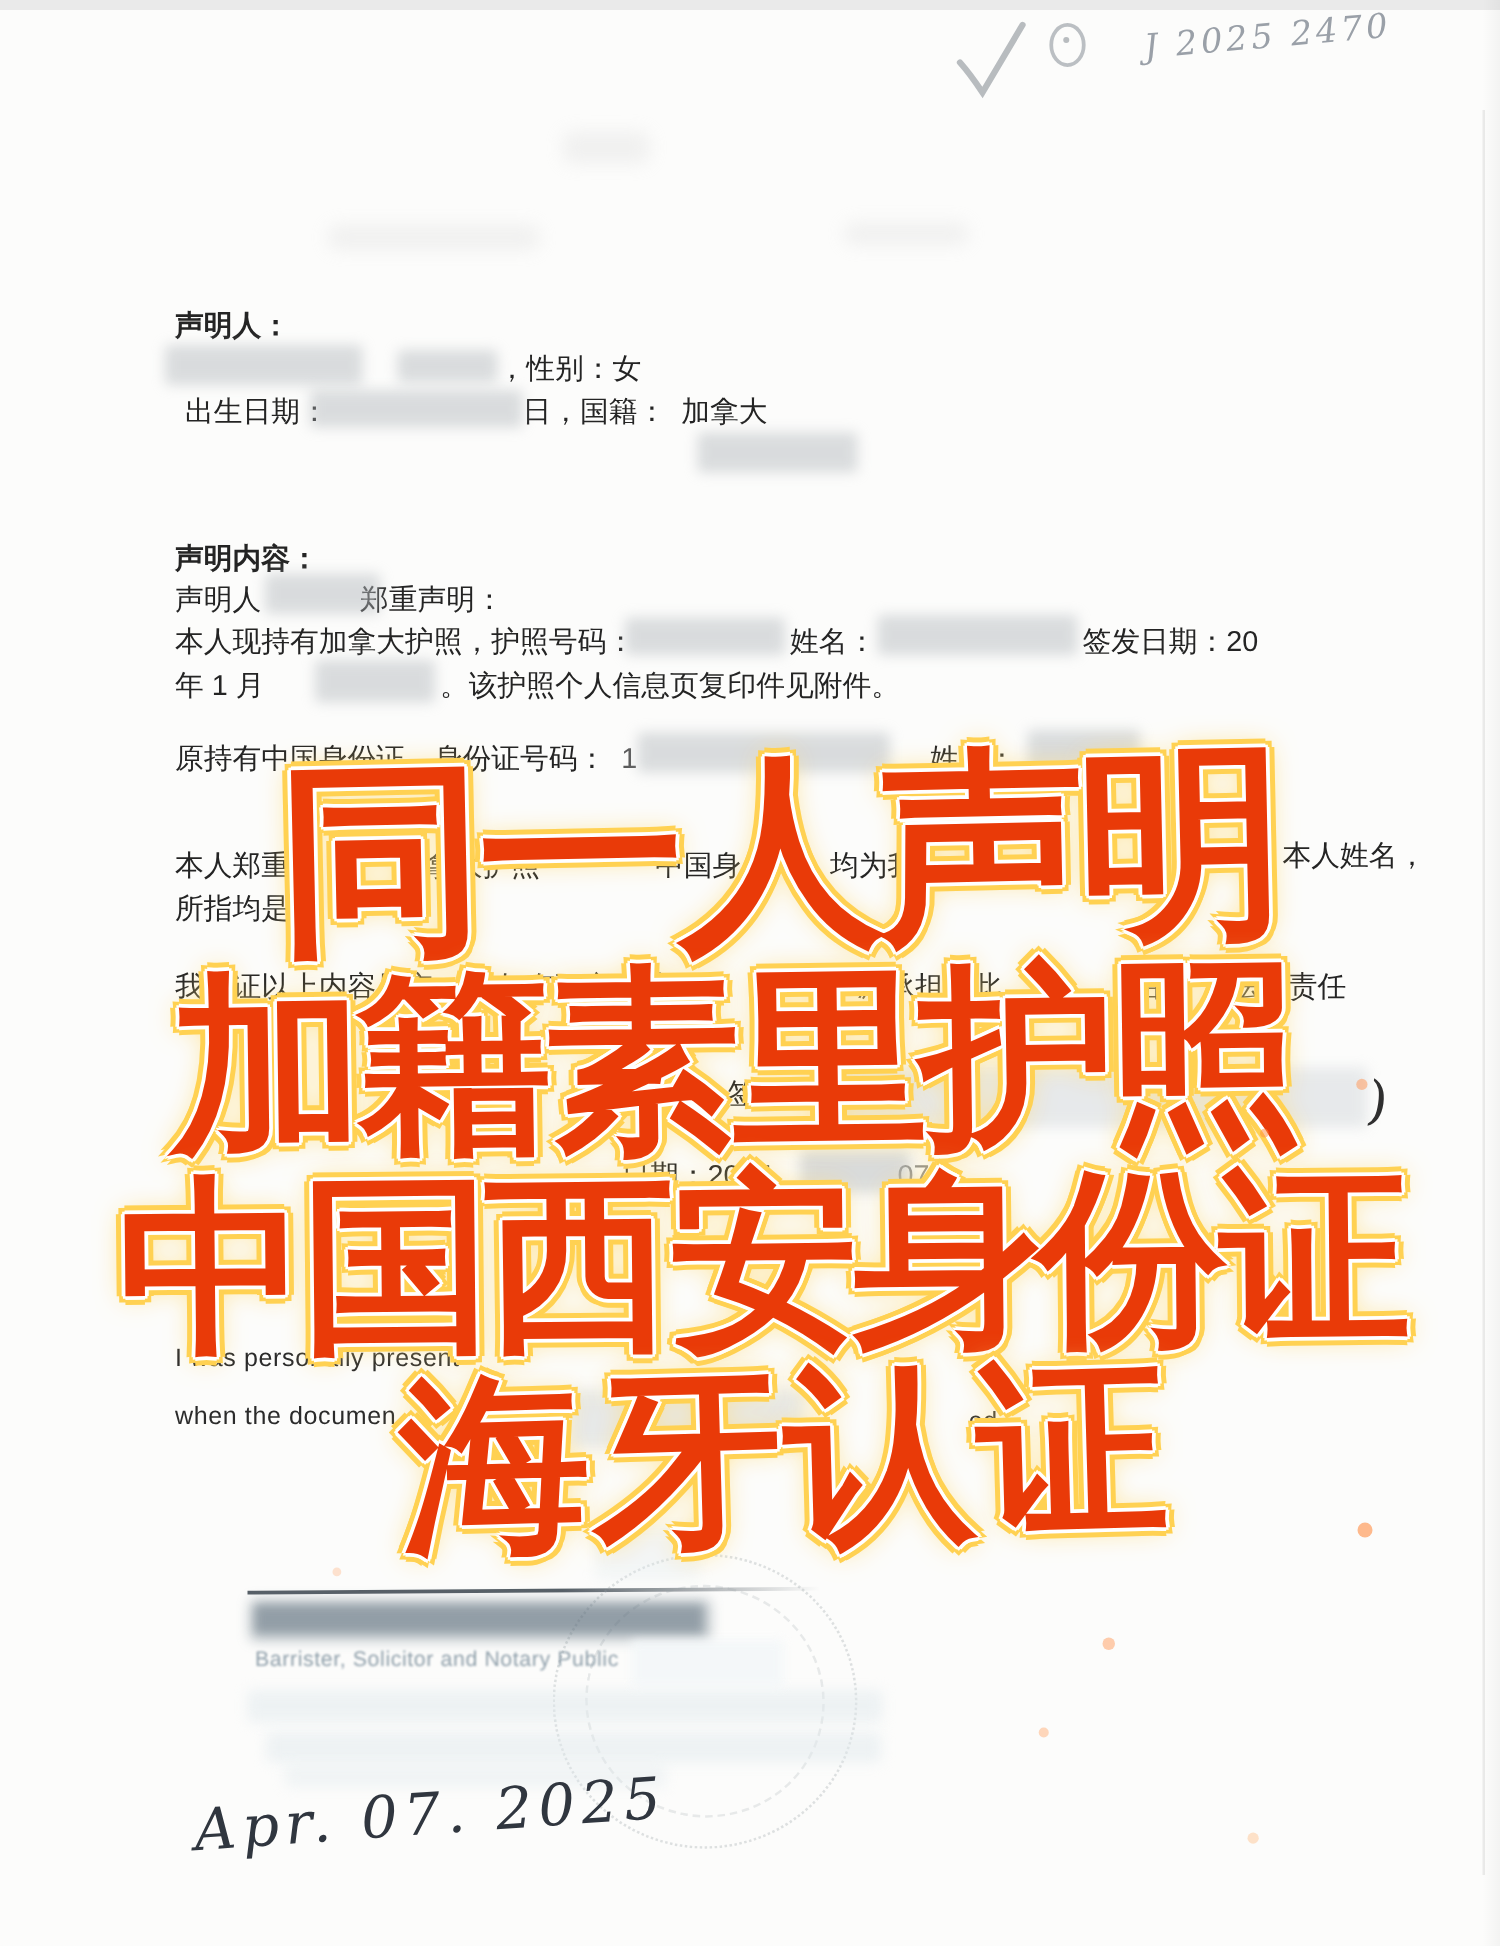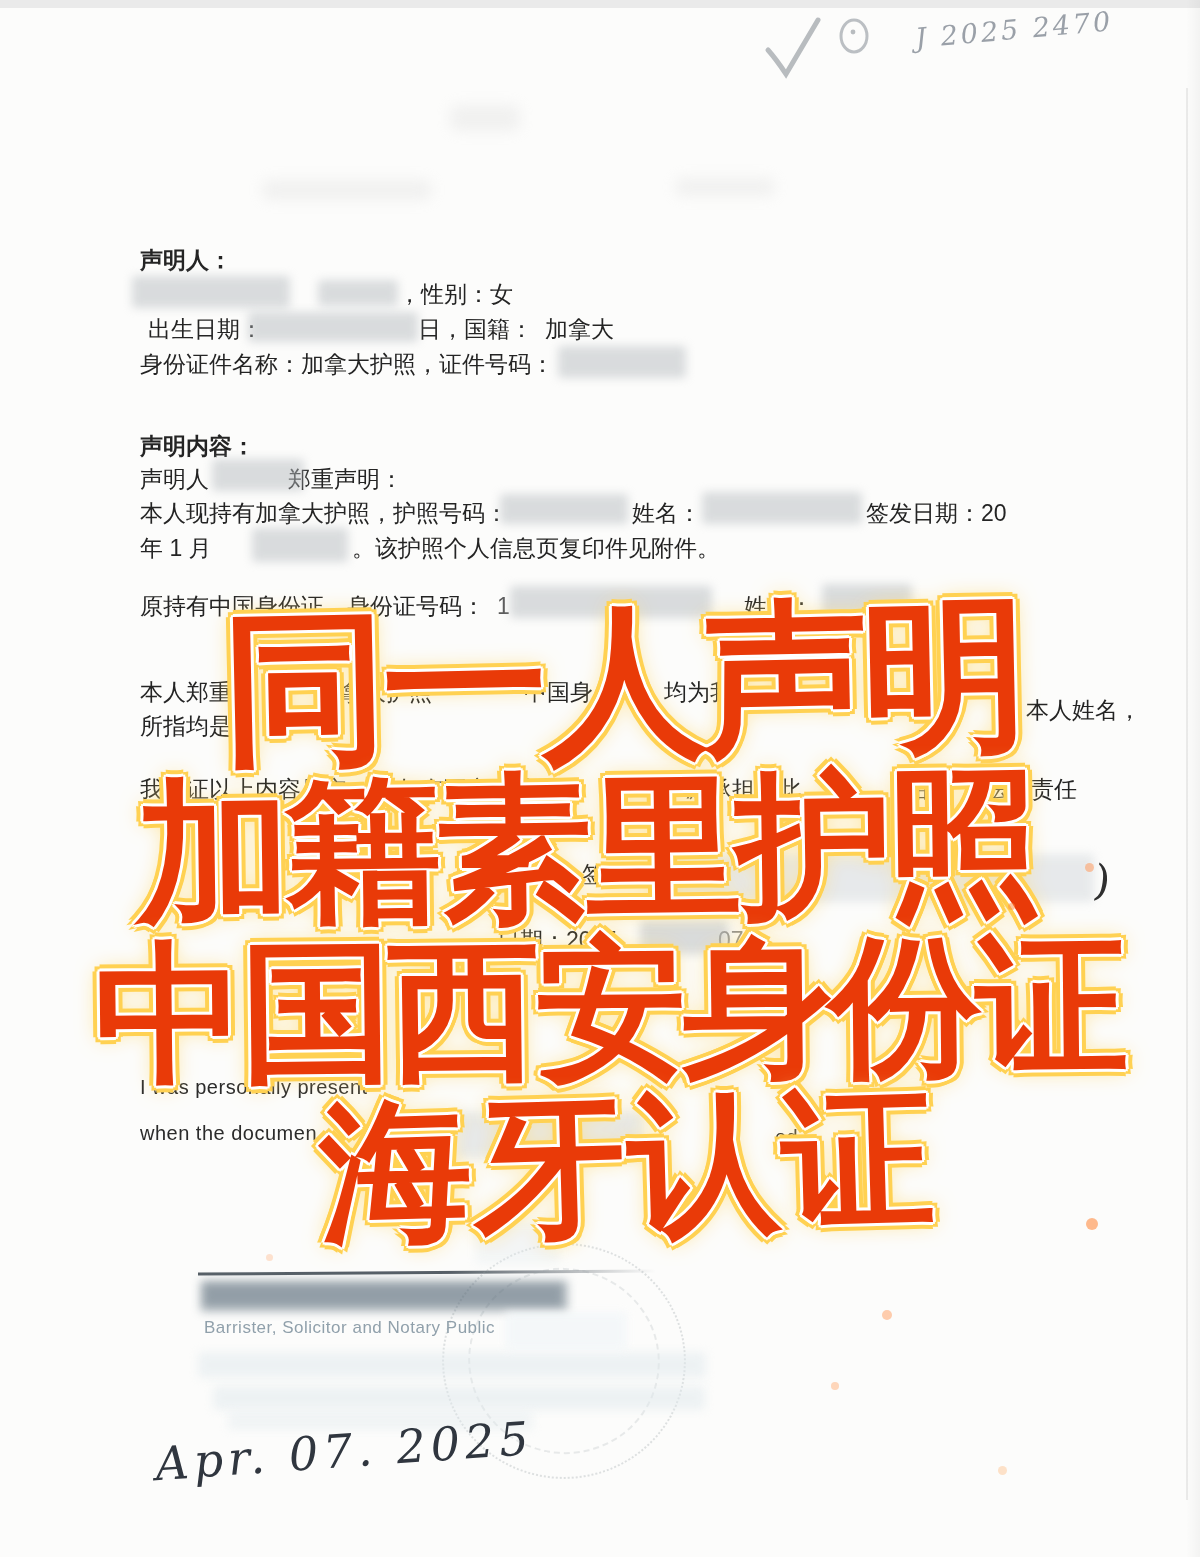--- a/index.html
+++ b/index.html
@@ -83,21 +83,20 @@
   <div class="t b" style="left:140px;top:246px;text-align:center;">声明人：</div>
   <div class="redact" style="left:132px;top:276px;width:158px;height:32px;"></div>
   <div class="redact" style="left:318px;top:280px;width:80px;height:26px;"></div>
   <div class="t" style="left:398px;top:280px;">，性别：女</div>
 
   <div class="t" style="left:136px;top:315px;margin-left:12px;">出生日期：</div>
   <div class="redact" style="left:248px;top:312px;width:170px;height:30px;"></div>
   <div class="t" style="left:418px;top:315px;">日，国籍：</div>
   <div class="t" style="left:545px;top:315px;">加拿大</div>
 
-  <div class="t" style="left:140px;top:350px;">身份证件名称：加拿大护照，证件号码：</div>
   <div class="redact" style="left:558px;top:346px;width:128px;height:32px;"></div>
 
   <div class="t b" style="left:140px;top:432px;">声明内容：</div>
 
   <div class="t" style="left:140px;top:465px;">声明人</div>
   <div class="redact" style="left:212px;top:459px;width:92px;height:32px;"></div>
   <div class="t" style="left:288px;top:465px;">郑重声明：</div>
 
   <div class="t" style="left:140px;top:499px;">本人现持有加拿大护照，护照号码：</div>
   <div class="redact" style="left:500px;top:494px;width:128px;height:30px;"></div>
@@ -112,21 +111,21 @@
   <div class="t" style="left:352px;top:534px;">。该护照个人信息页复印件见附件。</div>
   <div class="t faint" style="left:497px;top:592px;">1</div>
   <div class="redact" style="left:510px;top:586px;width:202px;height:32px;"></div>
   <div class="t" style="left:744px;top:592px;">姓名：</div>
   <div class="redact" style="left:822px;top:584px;width:90px;height:32px;"></div>
 
   <div class="t" style="left:140px;top:678px;">本人郑重声</div>
   <div class="t" style="left:340px;top:678px;">拿大护照</div>
   <div class="t" style="left:524px;top:678px;">中国身</div>
   <div class="t" style="left:664px;top:678px;">均为我</div>
-  <div class="t" style="left:1026px;top:696px;">本人姓名，</div>
+  <div class="t" style="left:1026px;top:670px;">本人姓名，</div>
   <div class="t" style="left:140px;top:712px;">所指均是本</div>
 
   <div class="t" style="left:140px;top:775px;">我保证以上内容属实</div>
   <div class="t" style="left:398px;top:775px;">如有不实之处，</div>
   <div class="t" style="left:686px;top:775px;">愿承担由此</div>
   <div class="t" style="left:893px;top:775px;">起的一切法律责任</div>
 
   <div class="t" style="left:582px;top:860px;z-index:2;">签名/</div>
   <div class="redact light" style="left:658px;top:854px;width:436px;height:48px;"></div>
   <div class="sig-paren">)</div>

